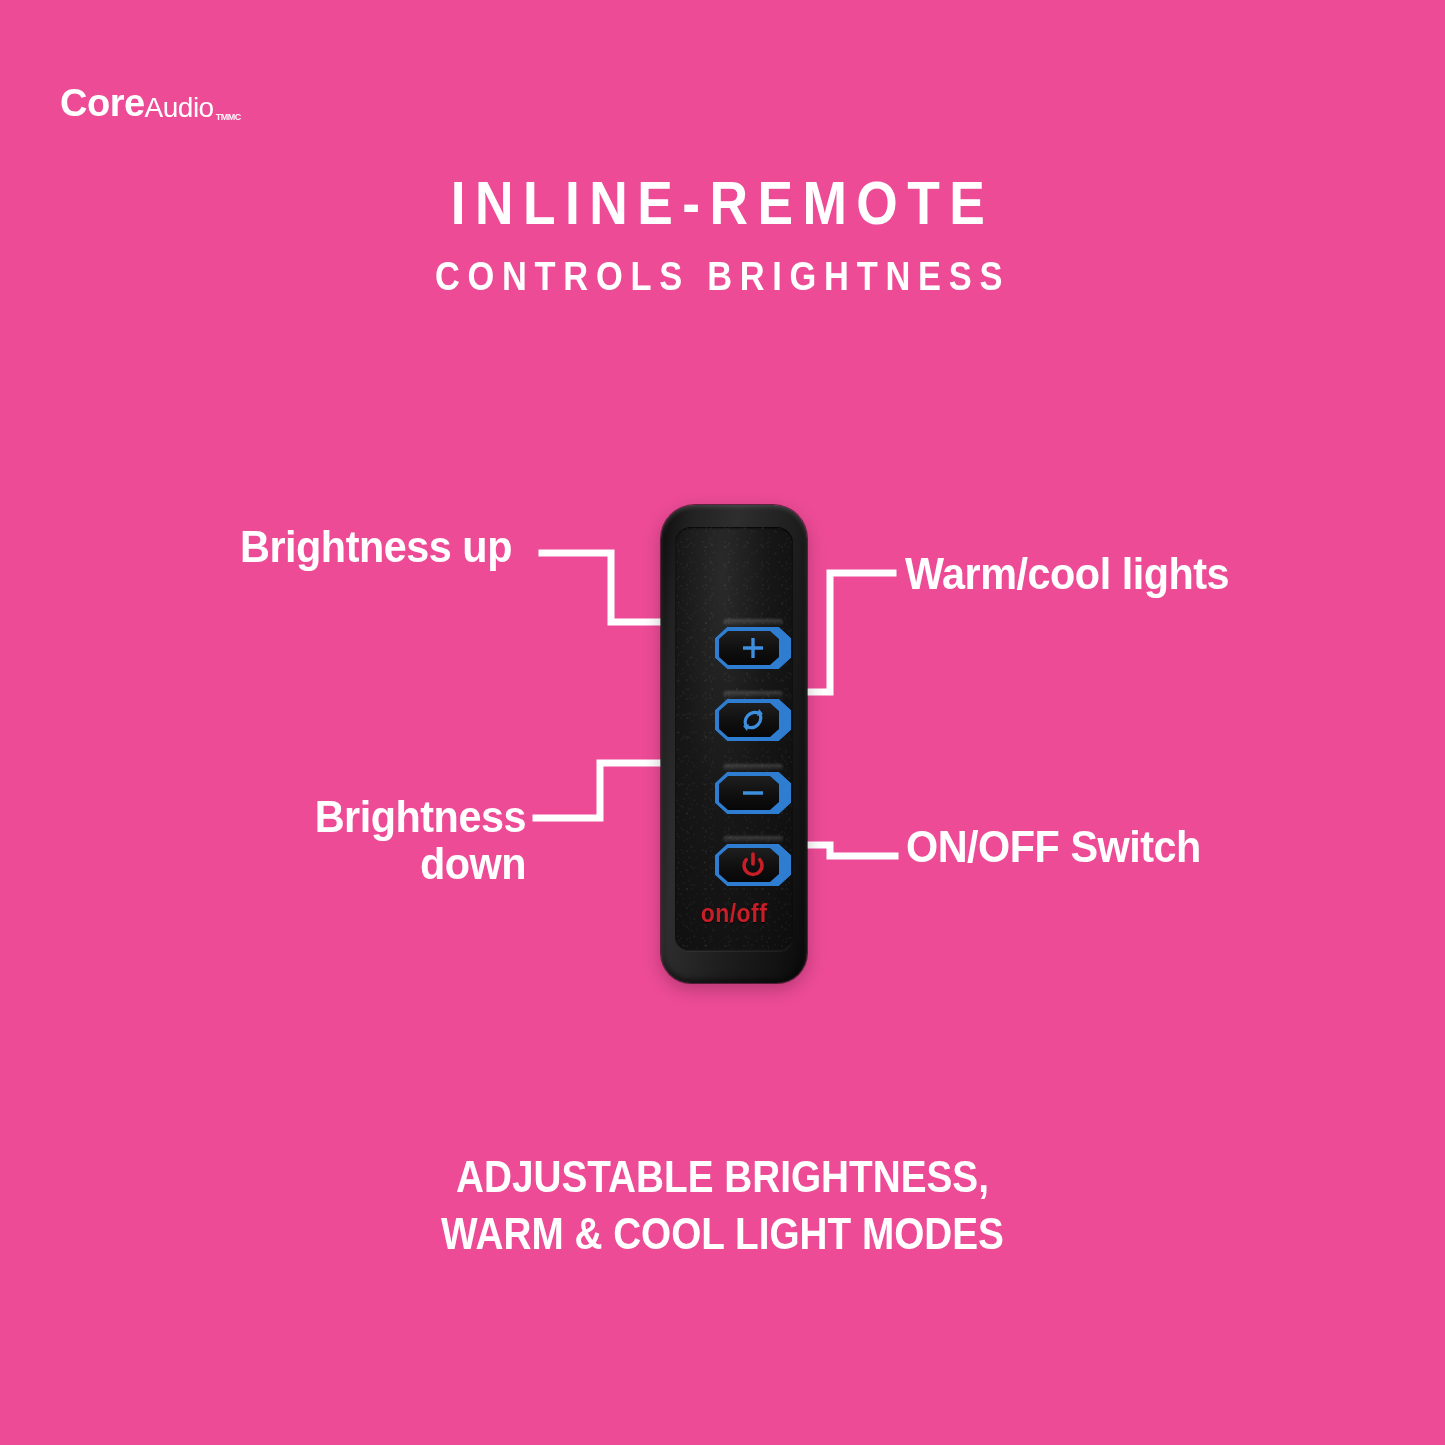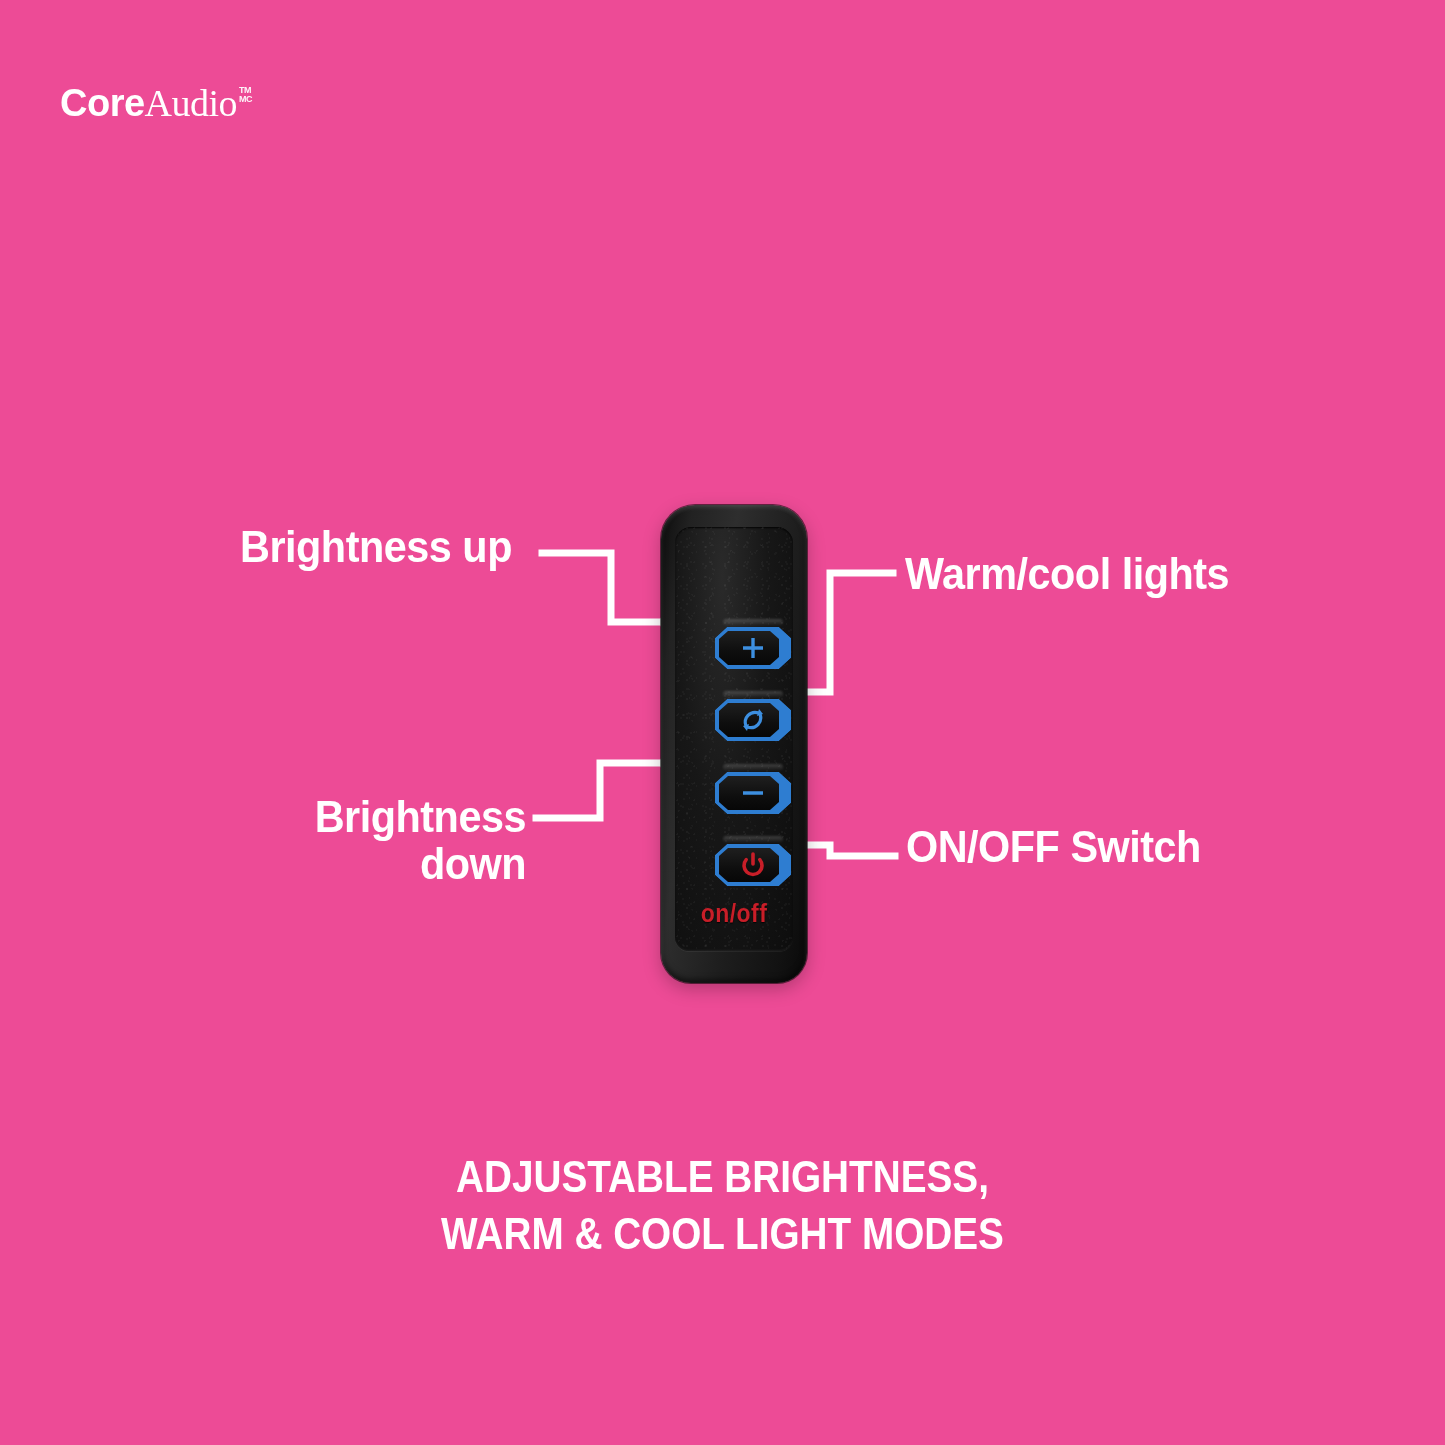--- a/index.html
+++ b/index.html
@@ -13,34 +13,34 @@
 
   #stage{
     position:relative;
     width:1445px; height:1445px;
     background:#ED4B96;
   }
 
   
   .logo{
     position:absolute; left:60px; top:84px;
-    display:flex; align-items:flex-start;
+    display:flex; align-items:flex-end;
     color:#ffffff;
     letter-spacing:-0.5px;
   }
   .logo-core{
     font-size:38px; font-weight:bold; line-height:1;
     font-family:"Liberation Sans", sans-serif;
   }
   .logo-audio{
-    font-size:38px; font-weight:300; line-height:1;
-    font-family:Liberation Serif, serif;
+    font-size:28px; font-weight:300; line-height:1;
+    font-family:Liberation Sans, sans-serif;
   }
   .logo-tm{
-    display:flex; flex-direction:column;
+    display:flex; flex-direction:row;
     font-size:9px; line-height:1.05;
     font-weight:bold;
     margin-left:2px; margin-top:2px;
     opacity:.95;
   }
 
   
   .title-wrap{
     position:absolute; left:0; top:172px; width:1445px;
     text-align:center; color:#ffffff;
@@ -208,20 +208,24 @@
 
   <div class="logo">
     <span class="logo-core">Core</span>
     <span class="logo-audio">Audio</span>
     <span class="logo-tm">
       <span>TM</span>
       <span>MC</span>
     </span>
   </div>
 
+  <div class="title-wrap">
+    <div class="title-main">INLINE-REMOTE</div>
+    <div class="title-sub">CONTROLS BRIGHTNESS</div>
+  </div>
 
   <svg id="leaders" viewBox="0 0 1445 1445" xmlns="http://www.w3.org/2000/svg">
     <g fill="none" stroke="#ffffff" stroke-width="7" stroke-linecap="square" stroke-linejoin="miter">
 
       <path d="M542 553 H611 V622 H672"></path>
 
       <path d="M893 573 H830 V692 H763"></path>
 
       <path d="M536 818 H600 V763 H672"></path>
 

